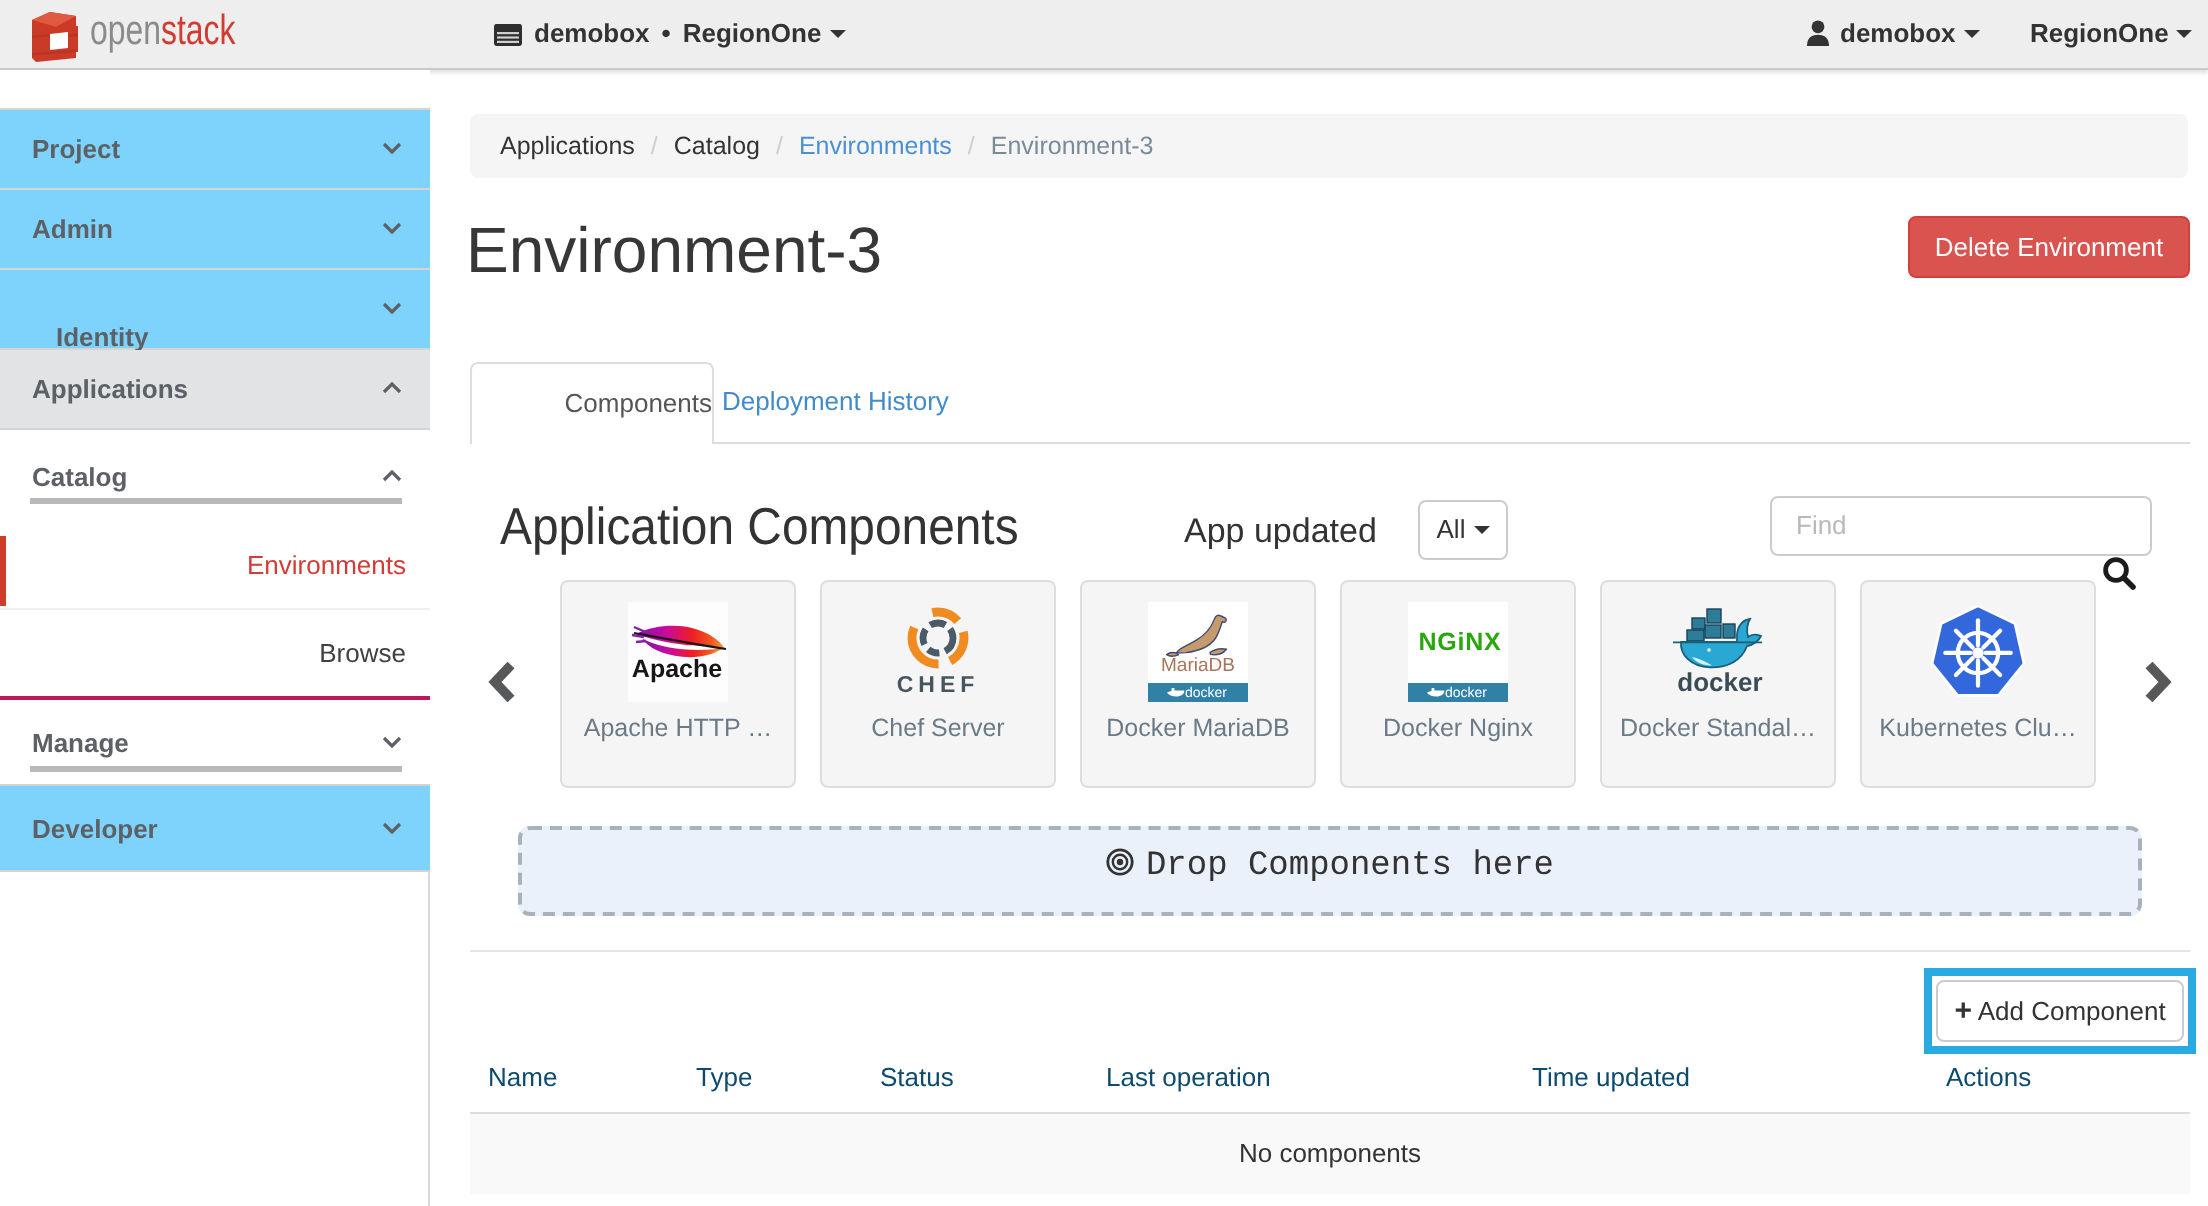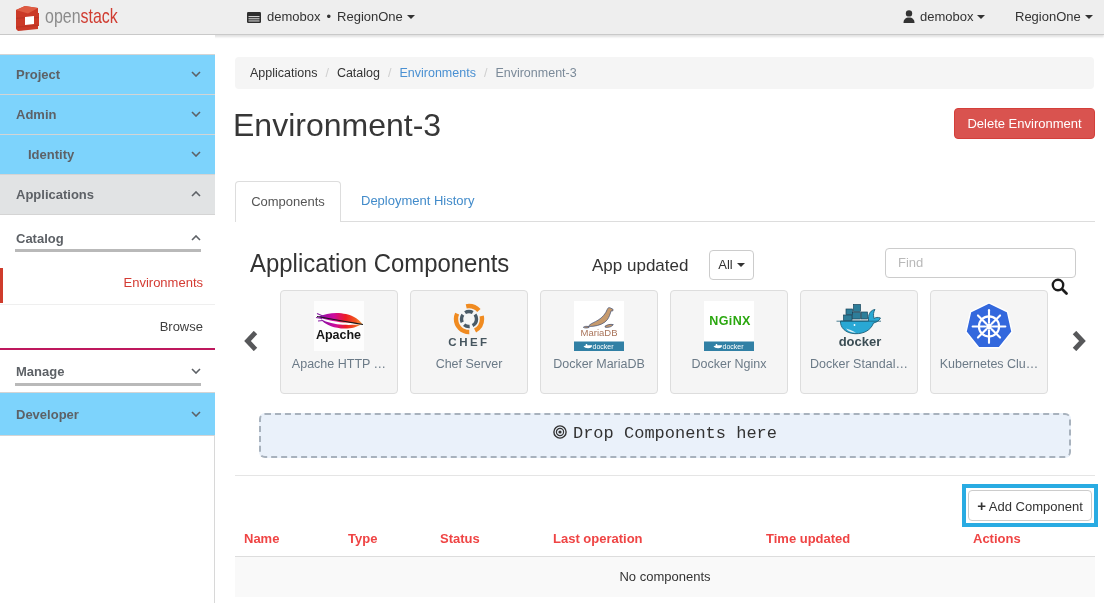--- a/index.html
+++ b/index.html
@@ -7,21 +7,21 @@
   font-family:"Liberation Sans", sans-serif; font-size:13px; color:#333; }
 .abs { position:absolute; }
 
 
 #navbar { position:absolute; left:0; top:0; width:1104px; height:35px;
   background:#eeeeee; border-bottom:1px solid #c9c9c9; box-shadow:0 1.5px 2px rgba(0,0,0,0.12); }
 #logo { position:absolute; left:15px; top:5px; }
 #logotext { position:absolute; left:45px; top:4px; font-size:21px; color:#8b8b8b;
   transform:scaleX(0.76); transform-origin:left center; }
 #logotext b { color:#d03c31; font-weight:normal; }
-.navitem { position:absolute; top:0; height:34px; line-height:34px; color:#333; white-space:nowrap; }
+.navitem { position:absolute; top:0; height:34px; line-height:34px; color:#333; white-space:nowrap;font-weight:bold; }
 .caret { display:inline-block; width:0; height:0; border-left:4px solid transparent;
   border-right:4px solid transparent; border-top:4px solid #333; vertical-align:middle; margin-left:4px; margin-top:-2px;}
 
 
 #sidebar { position:absolute; left:0; top:35px; width:215px; height:568px;
   background:#fff; border-right:1px solid #d8d8d8; }
 .srow { position:absolute; left:0; width:215px; background:#7dd3fc;
   border-bottom:1px solid #d4d4d4; }
 .srow .lbl { position:absolute; left:16px; font-weight:bold; color:#5d6166; font-size:13px; }
 .chev { position:absolute; right:14px; }
@@ -31,23 +31,23 @@
 #bc { position:absolute; left:235px; top:57px; width:859px; height:32px;
   background:#f5f5f5; border-radius:4px; line-height:32px; padding-left:15px; font-size:12.5px;}
 #bc .sep { color:#cfcfcf; padding:0 8px; }
 #bc a { color:#4a90d2; text-decoration:none; }
 #bc .cur { color:#7b8a99; }
 #h1 { position:absolute; left:233px; top:107px; font-size:32px; font-weight:normal; color:#373737; }
 #delbtn { position:absolute; left:954px; top:108px; width:141px; height:31px;
   background:#d9534f; border:1px solid #d43f3a; border-radius:4px; color:#fff;
   text-align:center; line-height:29px; font-size:13px; }
 #tabline { position:absolute; left:235px; top:221px; width:860px; height:1px; background:#ddd; }
-#tab1 { position:absolute; left:235px; top:181px; width:106px; height:41px; background:#fff;
+#tab1 { position:absolute; left:235px; top:181px; width:122px; height:41px; background:#fff;
   border:1px solid #ddd; border-bottom:none; border-radius:4px 4px 0 0; color:#555;
-  text-align:center; line-height:40px; }
+  text-align:right; line-height:40px; }
 #tab2 { position:absolute; left:361px; top:181px; height:41px; line-height:40px; color:#428bca; }
 #apph { position:absolute; left:250px; top:248px; font-size:26px; font-weight:normal; color:#333;
   transform:scaleX(0.92); transform-origin:left top; }
 #appcat { position:absolute; left:592px; top:256px; font-size:17px; color:#333; }
 #allbtn { position:absolute; left:709px; top:250px; width:45px; height:30px; background:#fff;
   border:1px solid #ccc; border-radius:4px; text-align:center; line-height:28px; }
 #findbox { position:absolute; left:885px; top:248px; width:191px; height:30px; background:#fff;
   border:1px solid #ccc; border-radius:4px; line-height:28px; padding-left:12px; color:#b9b9b9; }
 
 
@@ -63,21 +63,21 @@
   text-align:center; font-size:17px; color:#333;font-family:Liberation Mono, monospace; }
 #hr2 { position:absolute; left:235px; top:475px; width:860px; height:1px; background:#e5e5e5; }
 
 
 #addring { position:absolute; left:962px; top:484px; width:136px; height:43px;
   border:4px solid #29abe2; background:#fff; }
 #addbtn { position:absolute; left:968px; top:490px; width:124px; height:31px; background:#fff;
   border:1px solid #ccc; border-radius:4px; text-align:center; line-height:29px; color:#333; }
 
 
-.th { position:absolute; top:531px; font-weight:bold; font-size:13px; color:#ef4444; }
+.th { position:absolute; top:531px; font-weight:normal; font-size:13px; color:#0c4a6e; }
 #thline { position:absolute; left:235px; top:556px; width:860px; height:1px; background:#ddd; }
 #emptyrow { position:absolute; left:235px; top:557px; width:860px; height:40px; background:#f9f9f9;
   text-align:center; line-height:40px; color:#333; }
 </style>
 </head>
 <body>
 
 <div id="navbar"></div>
 <div id="logo">
   <svg width="25" height="26" viewBox="0 0 25 26">
@@ -115,21 +115,21 @@
       <polyline points="1,1 5,5 9,1" fill="none" stroke="#5d6166" stroke-width="1.6"></polyline>
     </svg>
   </div>
 <div class="srow" style="top:95px;height:40px;">
     <span class="lbl" style="top:12px;">Admin</span>
   <svg class="chev" style="top:16px;" width="10" height="6" viewBox="0 0 10 6">
       <polyline points="1,1 5,5 9,1" fill="none" stroke="#5d6166" stroke-width="1.6"></polyline>
     </svg>
   </div>
 <div class="srow" style="top:135px;height:40px;">
-    <span class="lbl" style="top:12px;padding-left:12px;">Identity</span>
+    <span class="lbl" style="top:26px;padding-left:12px;">Identity</span>
   <svg class="chev" style="top:16px;" width="10" height="6" viewBox="0 0 10 6">
       <polyline points="1,1 5,5 9,1" fill="none" stroke="#5d6166" stroke-width="1.6"></polyline>
     </svg>
   </div>
 <div class="srow" style="top:175px;height:40px;background:#e1e3e4;">
     <span class="lbl" style="top:12px;">Applications</span>
   <svg class="chev" style="top:16px;" width="10" height="6" viewBox="0 0 10 6">
       <polyline points="1,5 5,1 9,5" fill="none" stroke="#5d6166" stroke-width="1.6"></polyline>
     </svg>
   </div>

